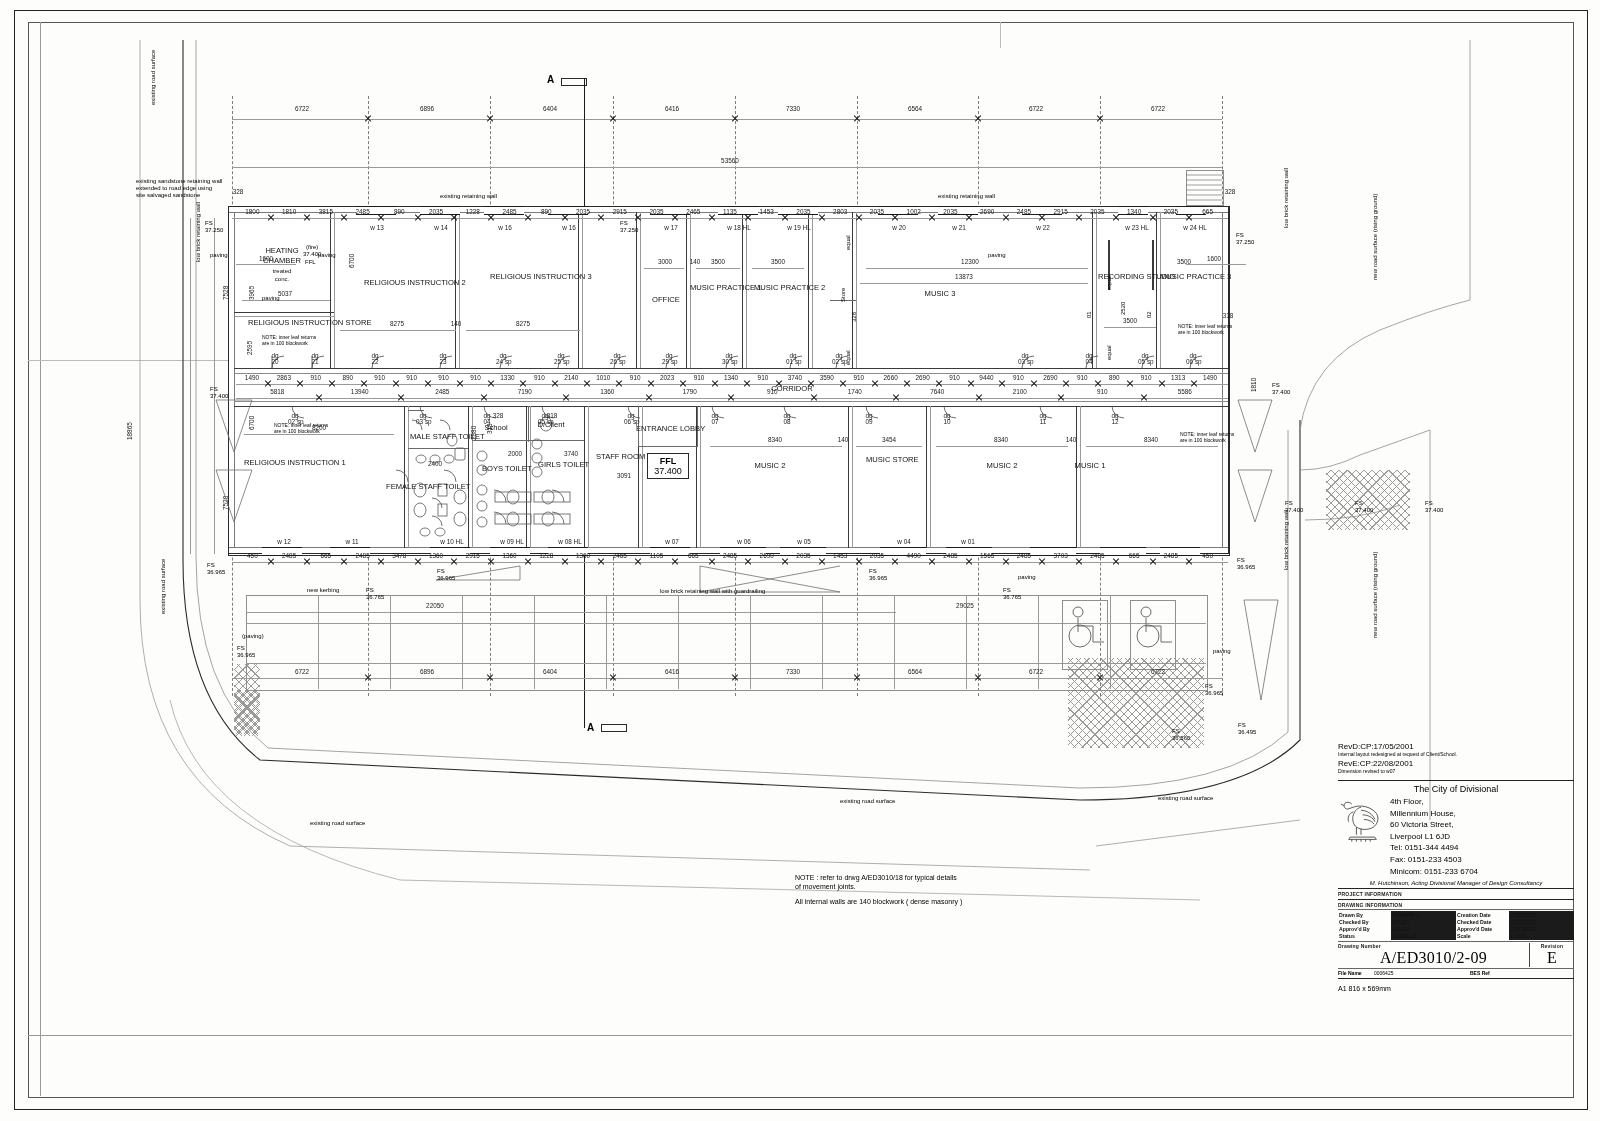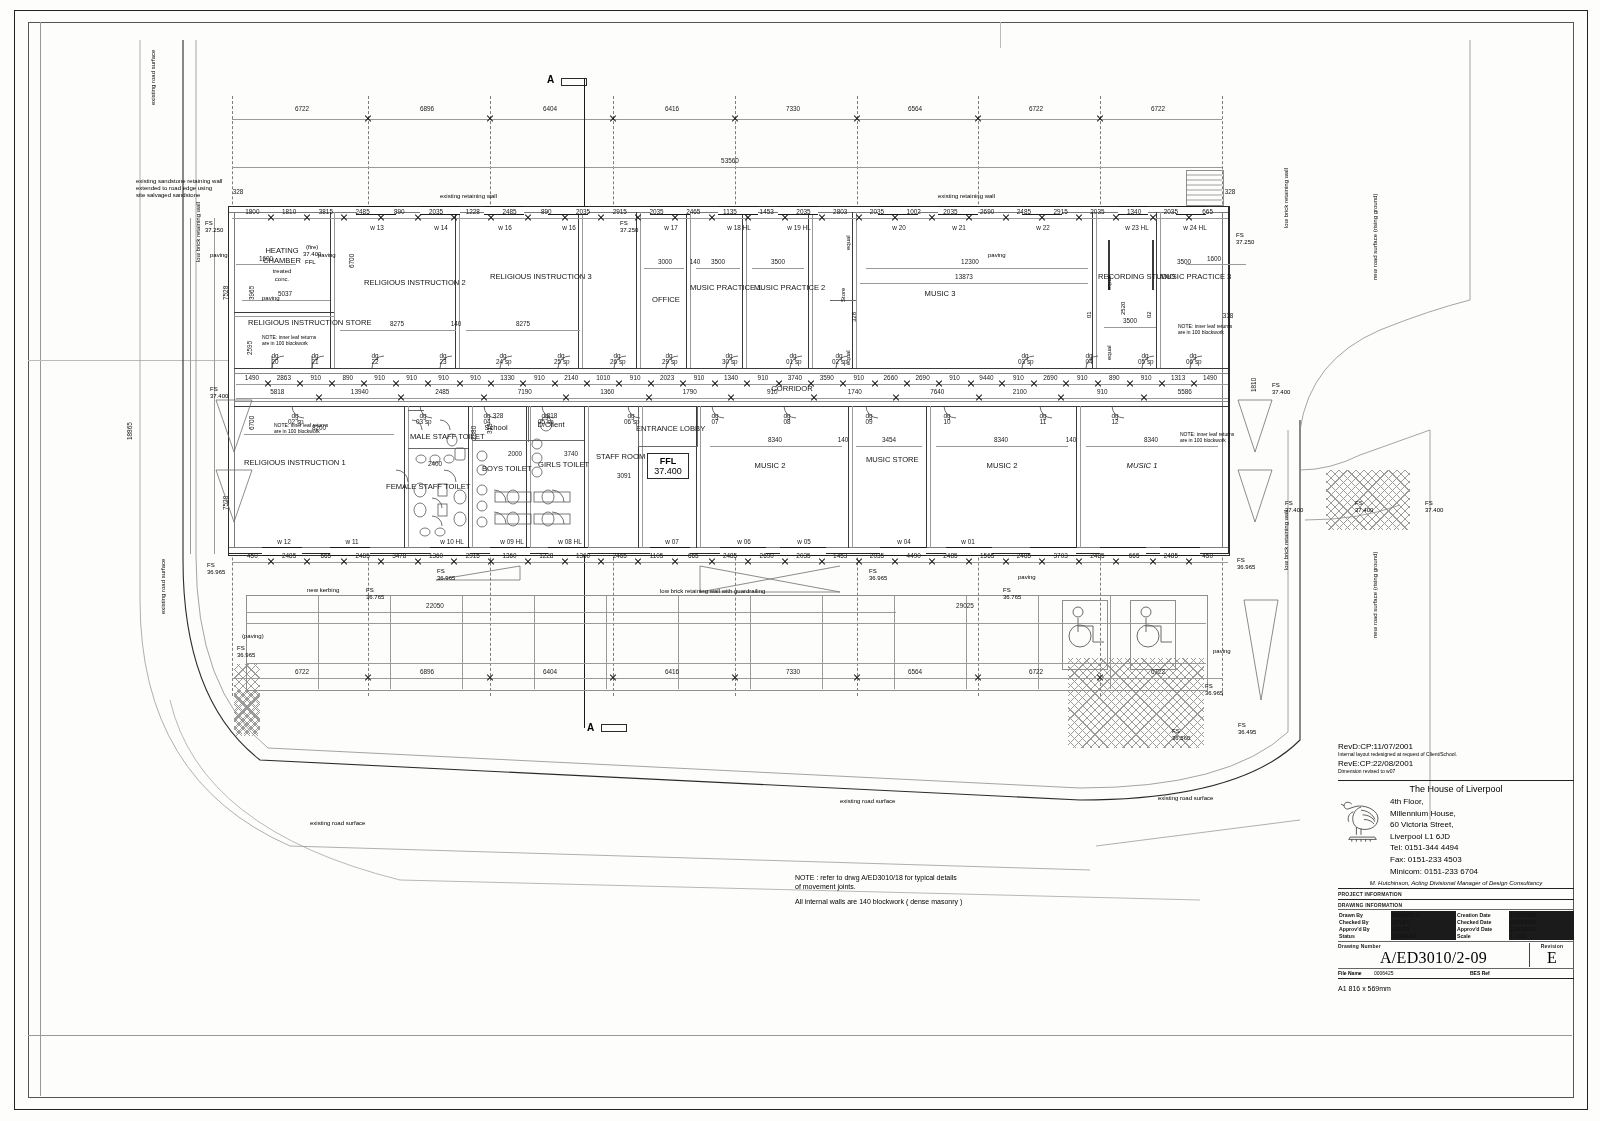--- a/index.html
+++ b/index.html
@@ -359,21 +359,21 @@
     <div class="abs room t7" style="left:538px;top:460px;width:34px;">GIRLS
 TOILET</div>
     <div class="abs room t7" style="left:596px;top:452px;width:36px;">STAFF
 ROOM</div>
     <div class="abs room t7" style="left:636px;top:424px;width:52px;text-align:left;">ENTRANCE
 LOBBY</div>
     <div class="abs room" style="left:744px;top:461px;width:52px;">MUSIC 2</div>
     <div class="abs room" style="left:866px;top:455px;width:44px;">MUSIC
 STORE</div>
     <div class="abs room" style="left:976px;top:461px;width:52px;">MUSIC 2</div>
-    <div class="abs room" style="left:1116px;top:461px;width:52px;font-style:italic;">MUSIC 1</div>
+    <div class="abs room" style="left:1064px;top:461px;width:52px;">MUSIC 1</div>
     <div class="abs room t65" style="left:768px;top:384px;width:48px;">CORRIDOR</div>
     <div class="abs rot90 t6" style="left:840px;top:302px;">Store</div>
   </div>
 
   <div class="abs box-line" style="left:647px;top:453px;width:40px;height:24px;background:#fff;">
     <div class="t9 b ctr" style="margin-top:2px;">FFL</div>
     <div class="t9 ctr">37.400</div>
   </div>
 
   <div class="abs t5" style="left:262px;top:334px;white-space:pre-line;">NOTE: inner leaf returns
@@ -928,29 +928,29 @@
         <div>36.495</div>
       </div>
     </div>
 
   <div class="abs t7" style="left:795px;top:874px;">NOTE : refer to drwg A/ED3010/18 for typical details</div>
   <div class="abs t7" style="left:795px;top:883px;">of movement joints.</div>
   <div class="abs t7" style="left:795px;top:898px;">All internal walls are 140 blockwork ( dense masonry )</div>
 
   <div class="abs" id="titleblock">
     <div>
-      <div class="t8">RevD:CP:11/07/2001</div>
+      <div class="t8">RevD:CP:17/05/2001</div>
       <div class="t5">Internal layout redesigned at request of Client/School.</div>
       <div class="t8" style="margin-top:2px;">RevE:CP:22/08/2001</div>
       <div class="t5">Dimension revised to w07</div>
     </div>
 
     <div class="tb-rule" style="margin-top:6px;"></div>
 
-    <div class="t9 ctr" style="margin:3px 0 2px 0;">The House of Liverpool</div>
+    <div class="t9 ctr" style="margin:3px 0 2px 0;">The City of Divisional</div>
 
     <div style="display:flex;align-items:flex-start;gap:6px;">
       <svg class="bird" viewBox="0 0 60 64">
         <g fill="none" stroke="#2c2c2c" stroke-width="1">
           <path d="M18,10 C14,6 8,7 8,12 C8,16 12,17 14,16 L20,14"></path>
           <path d="M20,14 C30,10 44,14 50,22 C54,28 52,36 46,40 C40,44 30,44 24,40"></path>
           <path d="M24,40 C20,37 18,30 20,24 C22,18 26,15 30,14"></path>
           <path d="M30,18 C38,18 46,24 48,30"></path>
           <path d="M32,24 C40,24 46,28 48,33"></path>
           <path d="M34,30 C40,30 45,33 47,36"></path>

